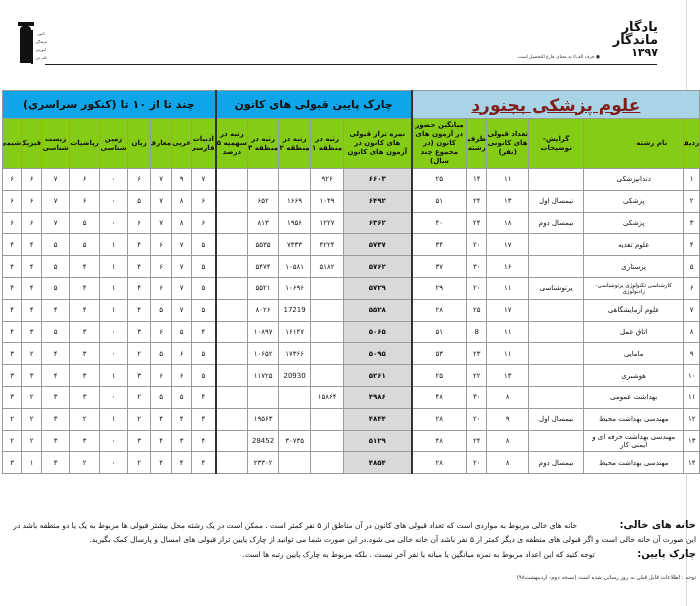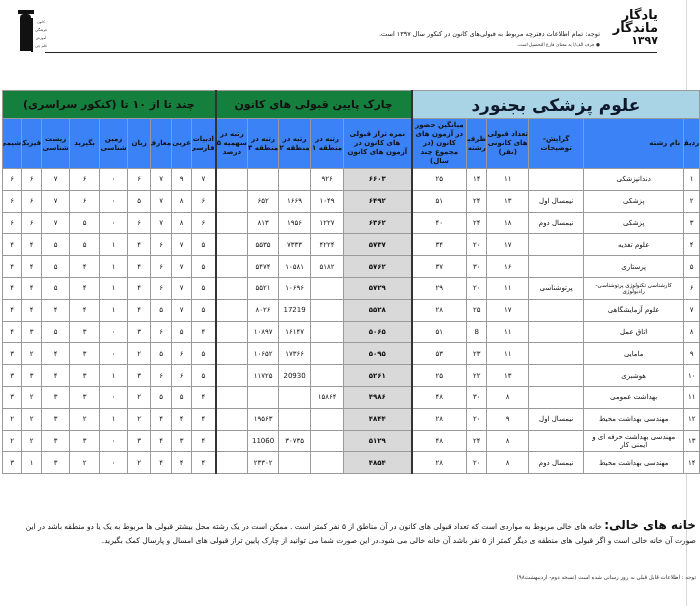--- a/index.html
+++ b/index.html
@@ -1,57 +1,56 @@
 <!DOCTYPE html>
 <html><head>
 <meta charset="utf-8">
 <style>
   html,body{margin:0;padding:0;background:#ffffff;}
   body{width:700px;height:606px;position:relative;overflow:hidden;font-family:"DejaVu Sans",sans-serif;color:#111;}
-  .header{position:absolute;left:0;top:4px;width:666px;height:60px;}
+  .header{position:absolute;left:0;top:16px;width:666px;height:60px;}
   .hdr-line{position:absolute;left:45px;top:48px;width:612px;height:1px;background:#222;}
   .logo-right{position:absolute;right:8px;top:4px;width:48px;text-align:right;direction:rtl;font-family:"DejaVu Sans",sans-serif;font-weight:bold;line-height:13px;font-size:13px;color:#111;}
   .logo-right .year{font-size:11px;}
   .hdr-note{position:absolute;right:66px;top:26px;direction:rtl;font-size:6.5px;color:#222;white-space:nowrap;}
   .hdr-sub{position:absolute;right:66px;top:38px;direction:rtl;font-size:4.5px;color:#333;white-space:nowrap;}
   .logo-left{position:absolute;left:18px;top:4px;width:30px;height:44px;}
   .logo-left .fig{position:absolute;left:2px;top:6px;width:11px;height:37px;background:#111;border-radius:4px 4px 0 0;}
   .logo-left .cap{position:absolute;left:0;top:2px;width:16px;height:4px;background:#111;}
   .logo-left .board{position:absolute;left:13px;top:10px;width:16px;height:34px;border-left:2px solid #111;}
   .logo-left .board span{display:block;font-size:3.5px;line-height:8px;direction:rtl;text-align:center;color:#333;}
   .right-rule{position:absolute;left:686px;top:0;width:1px;height:606px;background:#d8d8d8;}
 
   table.main{position:absolute;left:2px;top:90px;width:697px;border-collapse:collapse;direction:rtl;table-layout:fixed;}
   table.main td, table.main th{border:1px solid #9a9a9a;font-size:7px;text-align:center;padding:0;overflow:hidden;}
   .band td{height:27px;font-weight:bold;}
-  .band .blue{background:#a9d4e6;font-size:17px;color:#0f172a;}
-  .band .yellow{background:#15803d;font-size:11px;}
-  .colhdr th{height:49px;background:#3b82f6;font-size:6px;font-weight:bold;line-height:9px;}
-  .colhdr th.name-h{text-align:right;padding-right:3px;}
+  .band .blue{background:#a9d4e6;font-size:17px;color:#7f1d1d;text-decoration:underline;}
+  .band .yellow{background:#0ea5e9;font-size:11px;}
+  .colhdr th{height:49px;background:#84cc16;font-size:6px;font-weight:bold;line-height:9px;}
+  .colhdr th.name-h{text-align:right;padding-right:16px;}
   tbody td{height:20.8px;background:#fff;}
   td.taraz{background:#d9d9d9;font-weight:bold;font-size:8px;}
   td.namec{text-align:right;padding-right:3px;font-size:7.5px;}
   td.namec.small{font-size:5.5px;}
   td.gcell{font-size:6.5px;}
   .thick-l{border-left:2px solid #333 !important;}
 
   .notes{position:absolute;left:4px;top:518px;width:692px;direction:rtl;text-align:right;font-size:7.5px;line-height:14px;color:#111;}
-  .notes b{font-size:12px;}
+  .notes b{font-size:10px;margin-left:40px;}
   .small-note{position:absolute;right:4px;top:574px;direction:rtl;font-size:5.5px;color:#333;}
 </style>
 </head>
 <body>
 
 <div class="header">
   <div class="logo-right">
     <div>یادگار</div>
     <div>ماندگار</div>
     <div class="year">۱۳۹۷</div>
   </div>
-  <div class="hdr-note">توجه: تمام اطلاعات دفترچه مربوط به قبولی‌های کانون در کنکور سال ۱۳۹۷ است.</div>
   <div class="hdr-sub">● حرف الف/ا به معنای فارغ التحصیل است.</div>
   <div class="hdr-line"></div>
   <div class="logo-left">
     <div class="cap"></div>
     <div class="fig"></div>
     <div class="board">
       <span>کانون</span>
       <span>فرهنگی</span>
       <span>آموزش</span>
       <span>قلم چی</span>
@@ -99,21 +98,21 @@
       <th>نمره تراز قبولی های کانون در آزمون های کانون</th>
       <th>رتبه در منطقه ۱</th>
       <th>رتبه در منطقه ۲</th>
       <th>رتبه در منطقه ۳</th>
       <th class="thick-l">رتبه در سهمیه ۵ درصد</th>
       <th>ادبیات فارسی</th>
       <th>عربی</th>
       <th>معارف</th>
       <th>زبان</th>
       <th>زمین شناسی</th>
-      <th>بگیرید</th>
+      <th>ریاضیات</th>
       <th>زیست شناسی</th>
       <th>فیزیک</th>
       <th>شیمی</th>
     </tr>
   </thead>
   <tbody id="tbody">
       <tr>
         <td>۱</td>
         <td class="namec">دندانپزشکی</td>
         <td class="namec"></td>
@@ -380,21 +379,21 @@
       <tr>
         <td>۱۳</td>
         <td class="namec">مهندسی بهداشت حرفه ای و ایمنی کار</td>
         <td class="namec"></td>
         <td>۸</td>
         <td>۲۴</td>
         <td class="thick-l">۴۸</td>
         <td class="taraz">۵۱۲۹</td>
         <td></td>
         <td>۳۰۷۳۵</td>
-        <td>11060</td>
+        <td>28452</td>
         <td class="thick-l"></td>
         <td class="gcell">۴</td>
         <td class="gcell">۳</td>
         <td class="gcell">۴</td>
         <td class="gcell">۳</td>
         <td class="gcell">۰</td>
         <td class="gcell">۳</td>
         <td class="gcell">۳</td>
         <td class="gcell">۲</td>
         <td class="gcell">۲</td>
@@ -419,14 +418,15 @@
         <td class="gcell">۲</td>
         <td class="gcell">۳</td>
         <td class="gcell">۱</td>
         <td class="gcell">۳</td>
       </tr>
     </tbody>
 </table>
 
 <div class="notes">
   <div><b>خانه های خالی:</b><span> خانه های خالی مربوط به مواردی است که تعداد قبولی های کانون در آن مناطق از ۵ نفر کمتر است . ممکن است در یک رشته محل بیشتر قبولی ها مربوط به یک یا دو منطقه باشد در این صورت آن خانه خالی است و اگر قبولی های منطقه ی دیگر کمتر از ۵ نفر باشد آن خانه خالی می شود.در این صورت شما می توانید از چارک پایین تراز قبولی های امسال و پارسال کمک بگیرید.</span></div>
+  <div><b>چارک پایین:</b><span> توجه کنید که این اعداد مربوط به نمره میانگین یا میانه یا نفر آخر نیست . بلکه مربوط به چارک پایین رتبه ها است.</span></div>
 </div>
 <div class="small-note">توجه : اطلاعات قابل قبلی به روز رسانی شده است (نسخه دوم- اردیبهشت۹۸)</div>
 
 </body></html>

